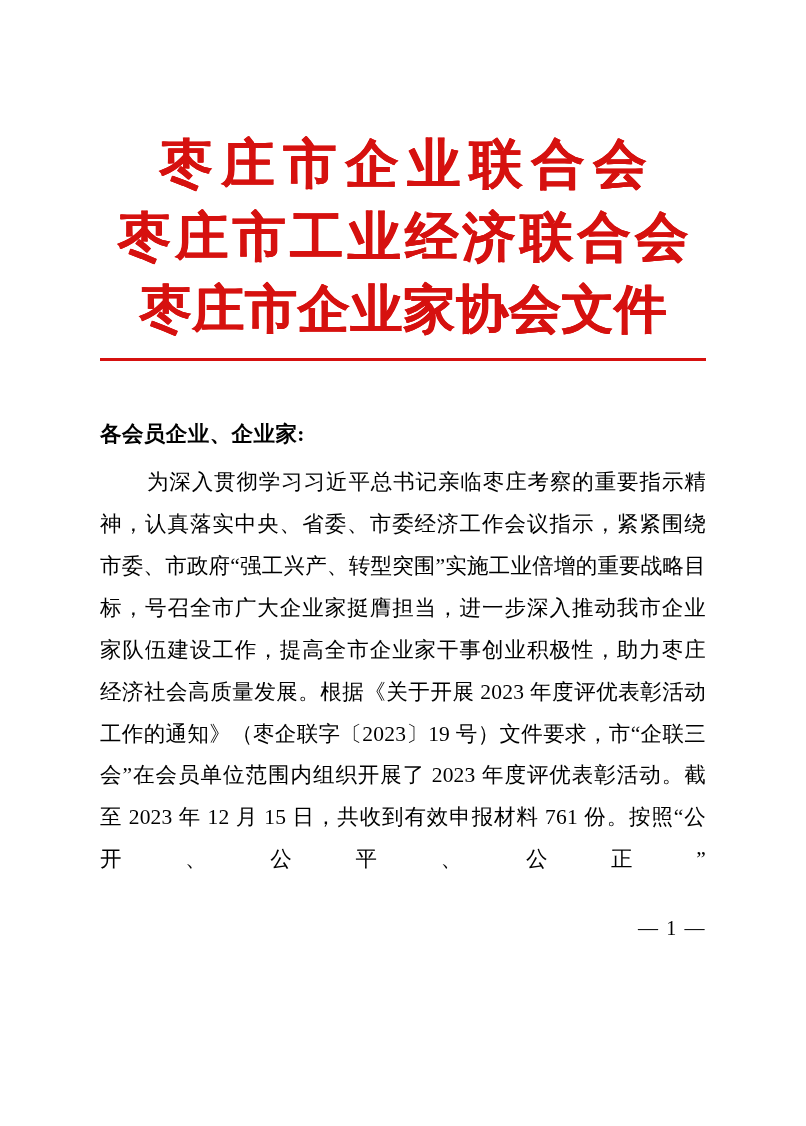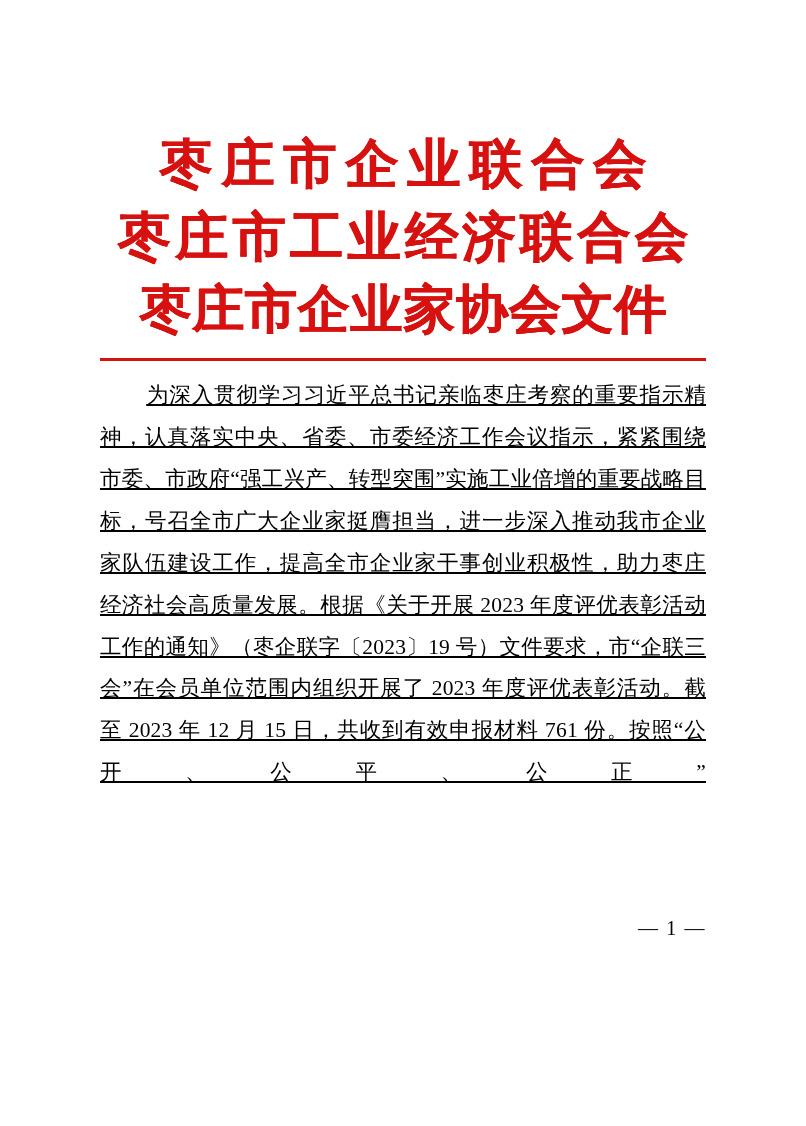--- a/index.html
+++ b/index.html
@@ -67,21 +67,20 @@
     font-weight: bold;
     letter-spacing: 0.02em;
   }
   .body-text {
     margin-top: 14px;
     font-size: 21.5px;
     line-height: 1.95;
     text-align: justify;
     text-align-last: justify;
     letter-spacing: 0.01em;
-    text-decoration: underline;
   }
   .body-text .indent {
     display: inline-block;
     width: 2.15em;
   }
   .page-number {
     position: absolute;
     right: 100px;
     bottom: 84px;
     font-size: 20px;
@@ -96,18 +95,19 @@
   <div class="masthead">
     <div class="masthead-line l1">枣庄市企业联合会</div>
     <div class="masthead-line l2">枣庄市工业经济联合会</div>
     <div class="masthead-line l3">枣庄市企业家协会文件</div>
   </div>
 
 
   <div class="red-rule"></div>
 
 
+  <div class="salutation">各会员企业、企业家:</div>
 
   <div class="body-text"><span class="indent"></span><span>为深入贯彻学习习近平总书记亲临枣庄考察的重要指示精神，认真落实中央、省委、市委经济工作会议指示，紧紧围绕市委、市政府“强工兴产、转型突围”实施工业倍增的重要战略目标，号召全市广大企业家挺膺担当，进一步深入推动我市企业家队伍建设工作，提高全市企业家干事创业积极性，助力枣庄经济社会高质量发展。根据《关于开展 2023 年度评优表彰活动工作的通知》（枣企联字〔2023〕19 号）文件要求，市“企联三会”在会员单位范围内组织开展了 2023 年度评优表彰活动。截至 2023 年 12 月 15 日，共收到有效申报材料 761 份。按照“公开、公平、公正”</span></div>
 
   <div class="page-number">— 1 —</div>
 
 </div>
 
 </body></html>

